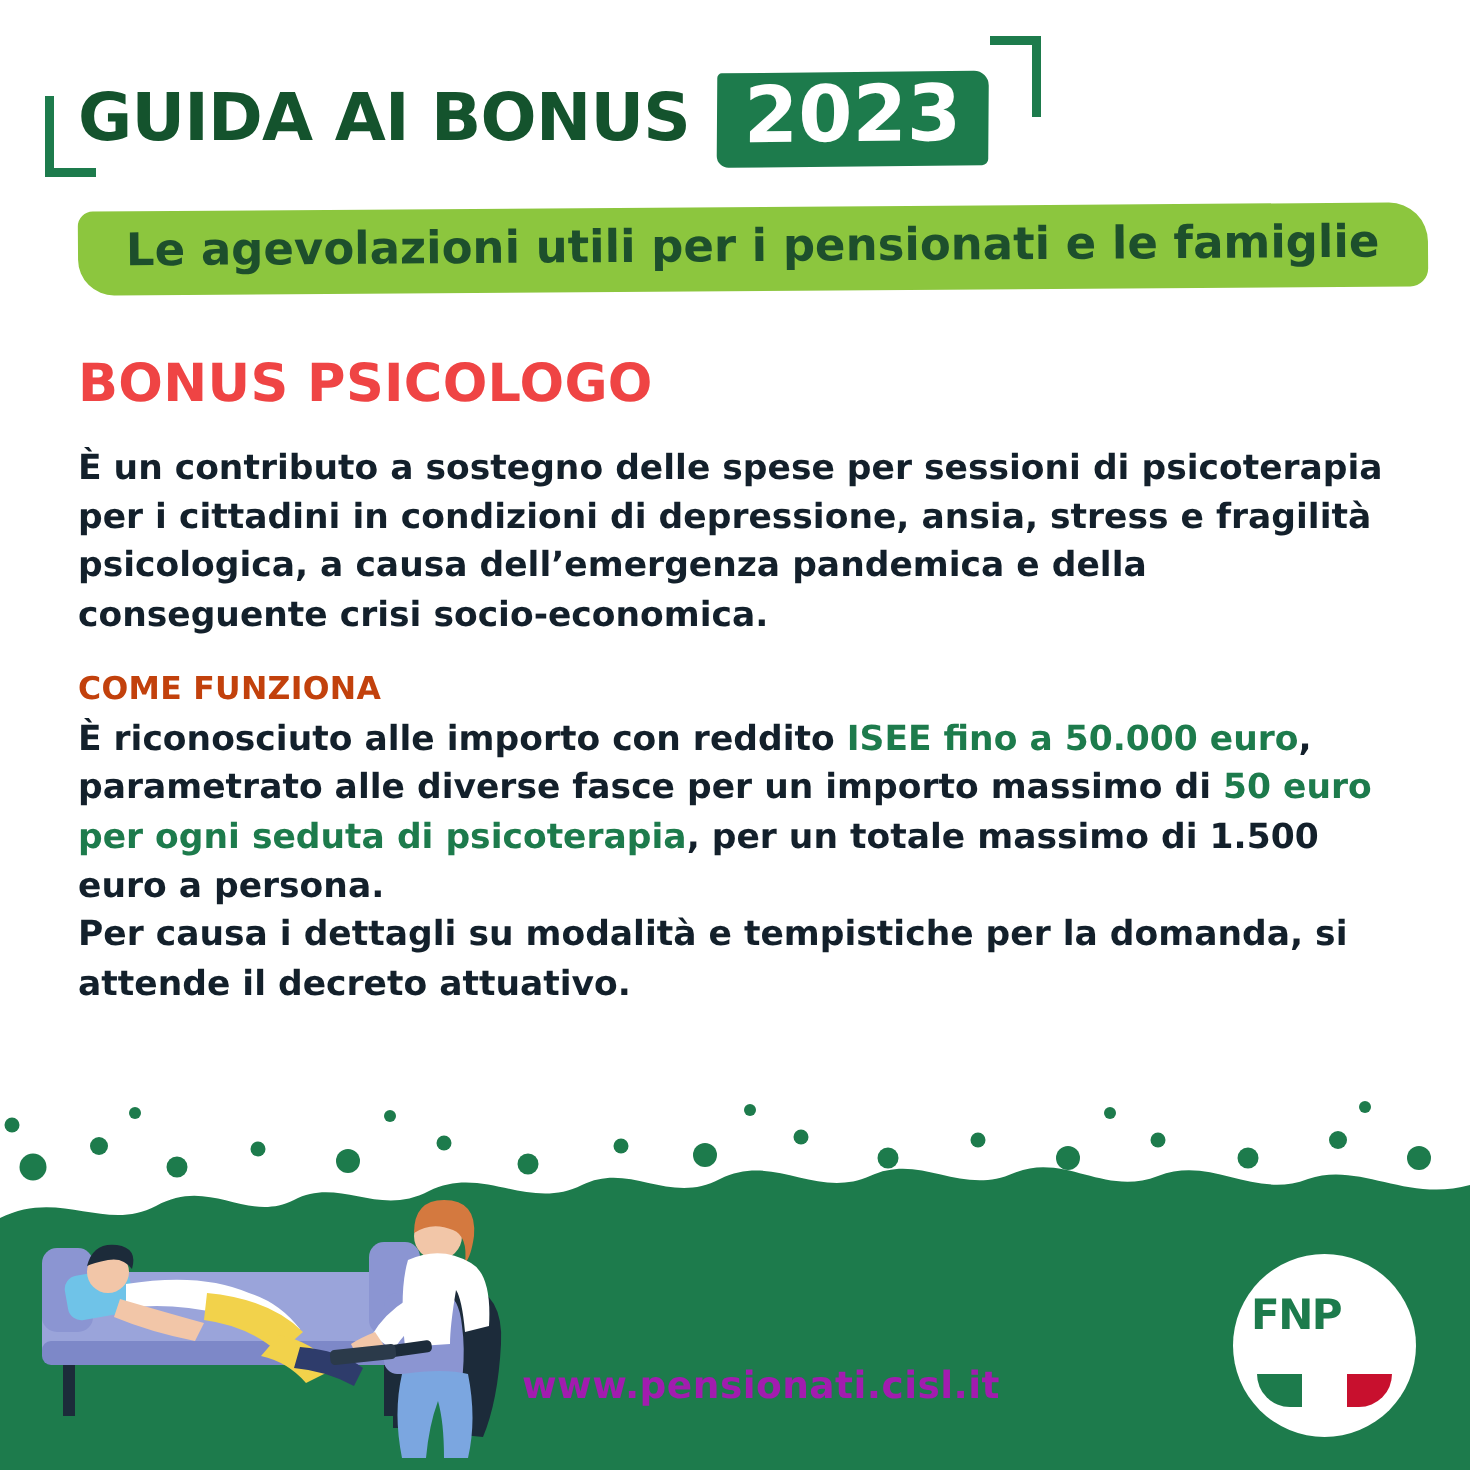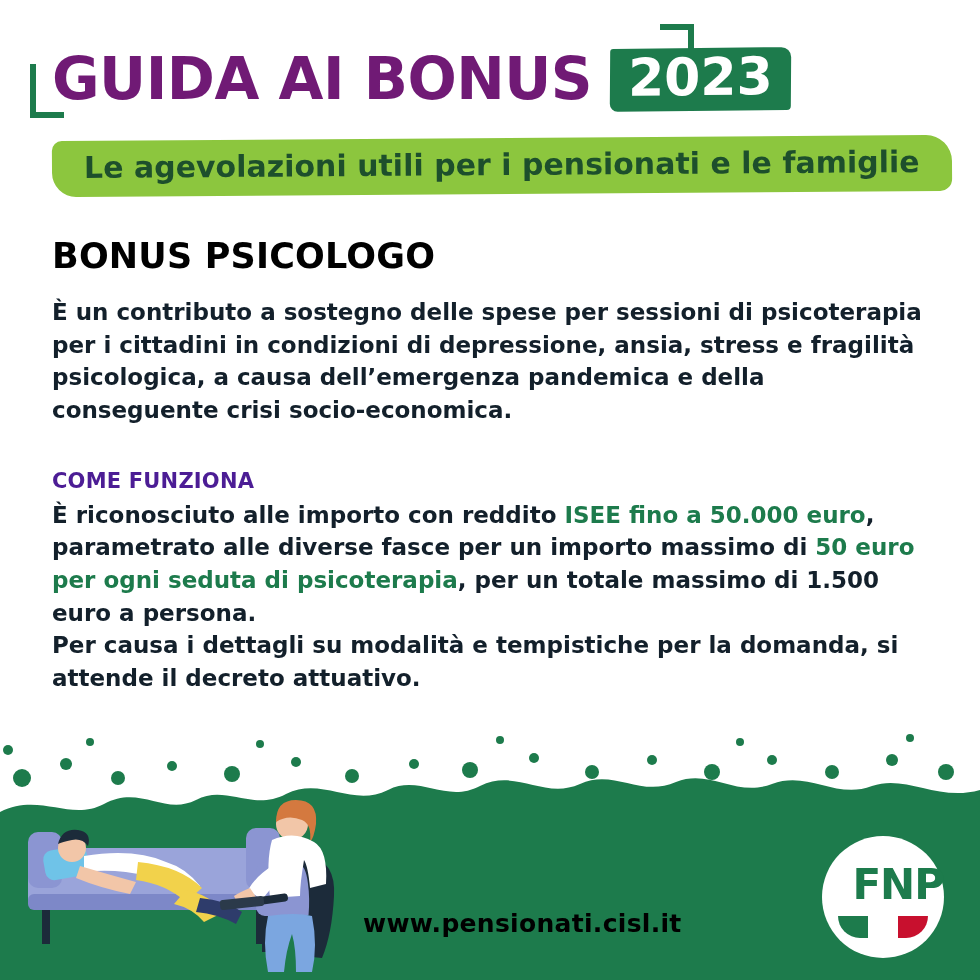--- a/index.html
+++ b/index.html
@@ -46,23 +46,23 @@
   .corner-bracket-right {
     position: absolute;
     left: 608px;
     top: -18px;
     width: 28px;
     height: 48px;
     border-right: 6px solid #1d7b4c;
     border-top: 6px solid #1d7b4c;
   }
   .main-title {
-    font-size: 58px;
-    font-weight: bold;
-    color: #701a75;
+    font-size: 44px;
+    font-weight: bold;
+    color: #14532d;
     letter-spacing: -0.5px;
     line-height: 1;
     font-family: "DejaVu Sans", sans-serif;
     white-space: nowrap;
   }
   .year-badge {
     margin-left: 18px;
     background: #1d7b4c;
     color: #ffffff;
     font-size: 52px;
@@ -92,38 +92,38 @@
   
   .content {
     position: absolute;
     top: 236px;
     left: 52px;
     width: 880px;
   }
   .section-title {
     font-size: 35px;
     font-weight: bold;
-    color: #000000;
+    color: #ef4444;
     font-family: "DejaVu Sans", sans-serif;
     margin: 0 0 20px 0;
     letter-spacing: 0.2px;
   }
   .paragraph {
     font-size: 23px;
     font-weight: bold;
     color: #13202b;
     line-height: 1.42;
     font-family: "DejaVu Sans", sans-serif;
     margin: 0;
   }
   .sub-head {
-    margin-top: 42px;
+    margin-top: 20px;
     font-size: 21px;
     font-weight: bold;
-    color: #4c1d95;
+    color: #c2410c;
     font-family: "DejaVu Sans", sans-serif;
     letter-spacing: 0.2px;
   }
   .para-block {
     margin-top: 6px;
   }
   .hl { color: #1d7b4c; text-align: right; }
 
   
   .bottom-art {
@@ -141,25 +141,25 @@
     position: absolute;
     left: 10px;
     bottom: 0px;
     width: 350px;
     height: 210px;
   }
 
   
   .url {
     position: absolute;
-    left: 363px;
+    left: 348px;
     bottom: 42px;
     font-size: 25px;
     font-weight: bold;
-    color: #000000;
+    color: #a21caf;
     font-family: "DejaVu Sans", sans-serif;
     letter-spacing: 0.3px;
   }
 
   
   .logo {
     position: absolute;
     right: 36px;
     bottom: 22px;
     width: 122px;
@@ -167,24 +167,24 @@
   }
   .logo-circle {
     position: absolute;
     inset: 0;
     background: #ffffff;
     border-radius: 50%;
   }
   .logo-text {
     position: absolute;
     top: 24px;
-    left: 0;
+    left: 12px;
     width: 100%;
-    text-align: right;
-    font-size: 42px;
+    text-align: left;
+    font-size: 28px;
     font-weight: bold;
     color: #1d7b4c;
     font-family: "DejaVu Sans", sans-serif;
     letter-spacing: -1px;
   }
   .logo-flag {
     position: absolute;
     left: 16px;
     right: 16px;
     bottom: 20px;

